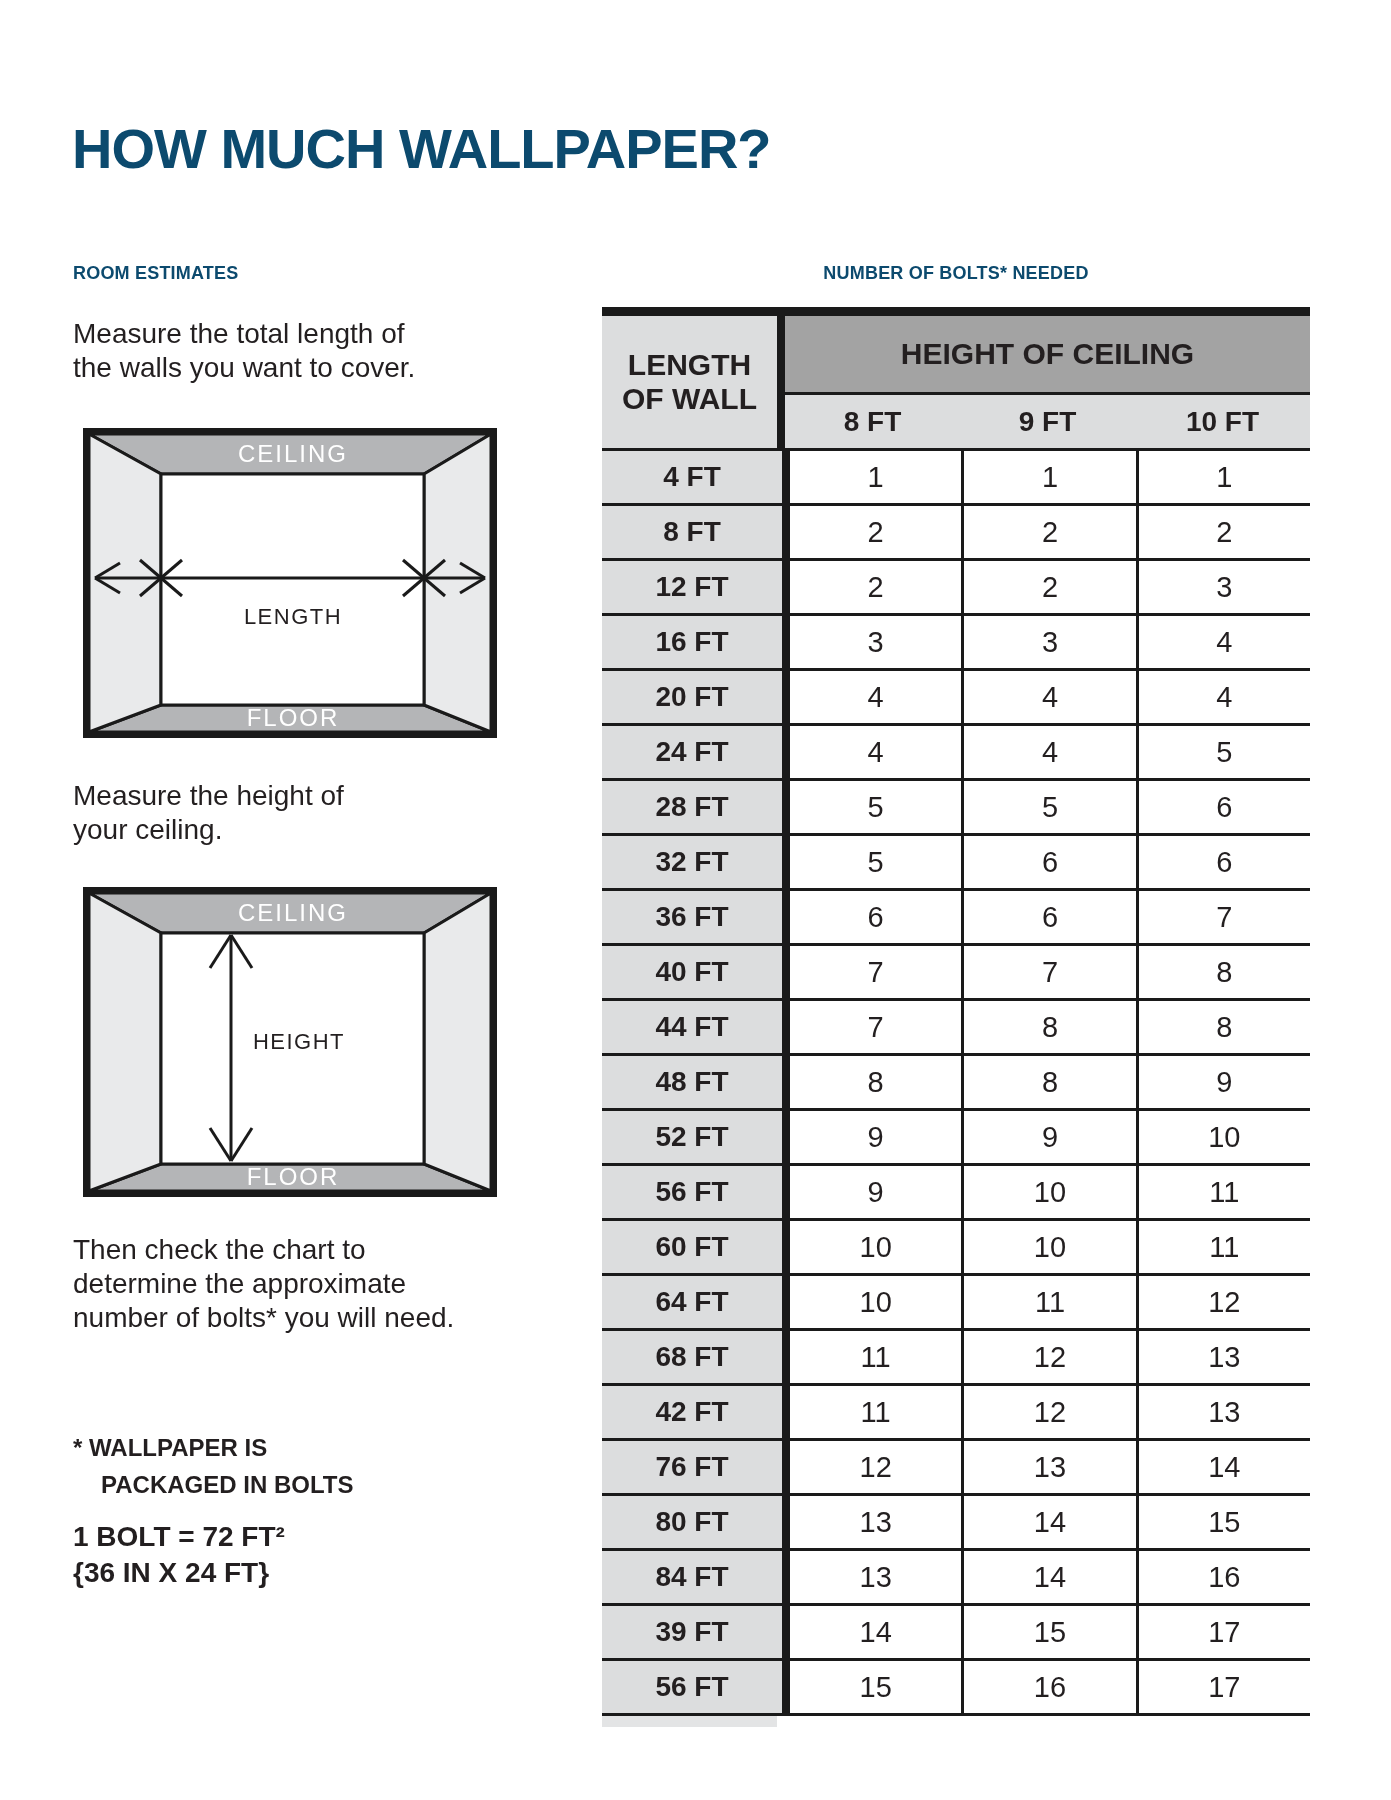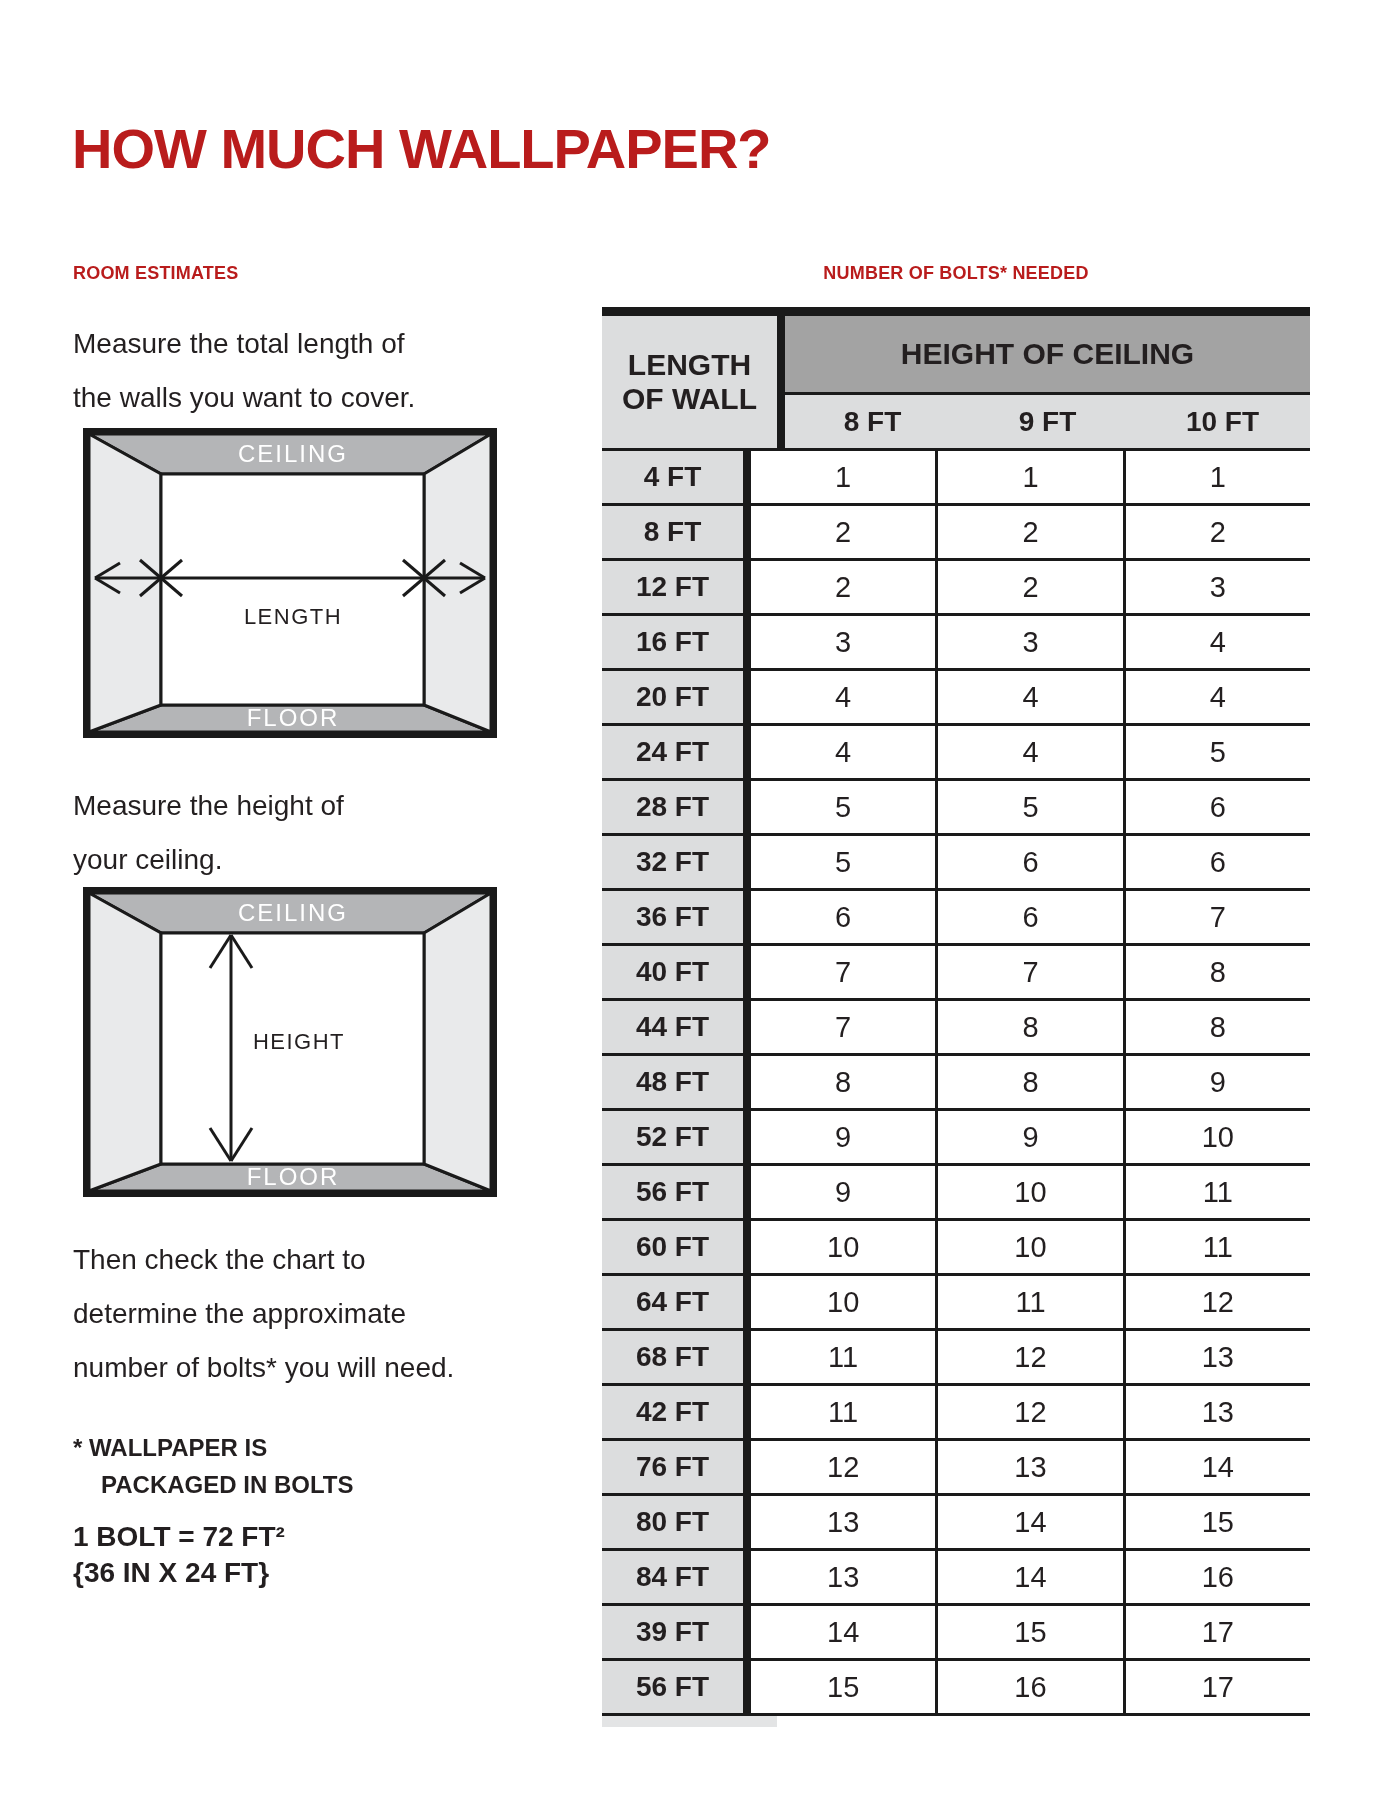--- a/index.html
+++ b/index.html
@@ -1,26 +1,26 @@
 <!DOCTYPE html>
 <html><head>
 <meta charset="utf-8">
 <style>
   html,body{margin:0;padding:0;background:#fff;}
   .page{
     position:relative;width:1391px;height:1800px;background:#ffffff;
     font-family:"Liberation Sans", sans-serif;color:#231f20;overflow:hidden;
   }
   .abs{position:absolute;}
-  .accent{color:#b91c1c;}
+  .accent{color:#0c4a6e;}
   .page-title{left:72px;top:78px;font-size:56px;font-weight:bold;letter-spacing:-1px;}
   .section-head{font-size:18px;font-weight:bold;letter-spacing:0.2px;}
   .room-head{left:73px;top:263px;}
   .bolts-head{left:602px;top:263px;width:708px;text-align:center;}
-  .para{font-size:28px;line-height:54px;white-space:pre-line;}
+  .para{font-size:28px;line-height:34px;white-space:pre-line;}
   .para1{left:73px;top:317px;}
   .para2{left:73px;top:779px;}
   .para3{left:73px;top:1233px;}
   .footnote{left:73px;top:1429px;font-size:24px;font-weight:bold;line-height:37px;
             white-space:pre-line;padding-left:28px;text-indent:-28px;}
   .boltline{left:73px;font-size:28px;font-weight:bold;}
   .bolt-eq{top:1521px;}
   .bolt-dim{top:1557px;}
 
   .diagram{width:414px;height:310px;display:block;}
@@ -39,21 +39,21 @@
                font-size:30px;font-weight:bold;text-align:center;white-space:pre-line;line-height:34px;}
   .vdiv{width:8px;background:#1a1a1a;flex:0 0 8px;}
   .right-head{flex:1;display:flex;flex-direction:column;}
   .group-head{height:76px;background:#a3a3a3;display:flex;align-items:center;justify-content:center;
               font-size:30px;font-weight:bold;}
   .hline{height:3px;background:#1a1a1a;}
   .sub-heads{flex:1;background:#dcddde;display:flex;}
   .sub-head{flex:1;display:flex;align-items:center;justify-content:center;font-size:28px;font-weight:bold;}
   .tbody{border-top:3px solid #1a1a1a;}
   .trow{display:flex;height:55px;border-bottom:3px solid #1a1a1a;}
-  .rlabel{width:141px;background:#dcddde;display:flex;align-items:center;justify-content:center;
+  .rlabel{width:180px;background:#dcddde;display:flex;align-items:center;justify-content:center;
           font-size:28px;font-weight:bold;}
   .cell{flex:1;background:#fff;display:flex;align-items:center;justify-content:center;font-size:29px;}
   .cell + .cell{border-left:3px solid #1a1a1a;}
   .bottom-strip{width:175px;height:11px;background:#e3e4e5;}
 </style>
 </head>
 <body>
 
 <div class="page">
 

